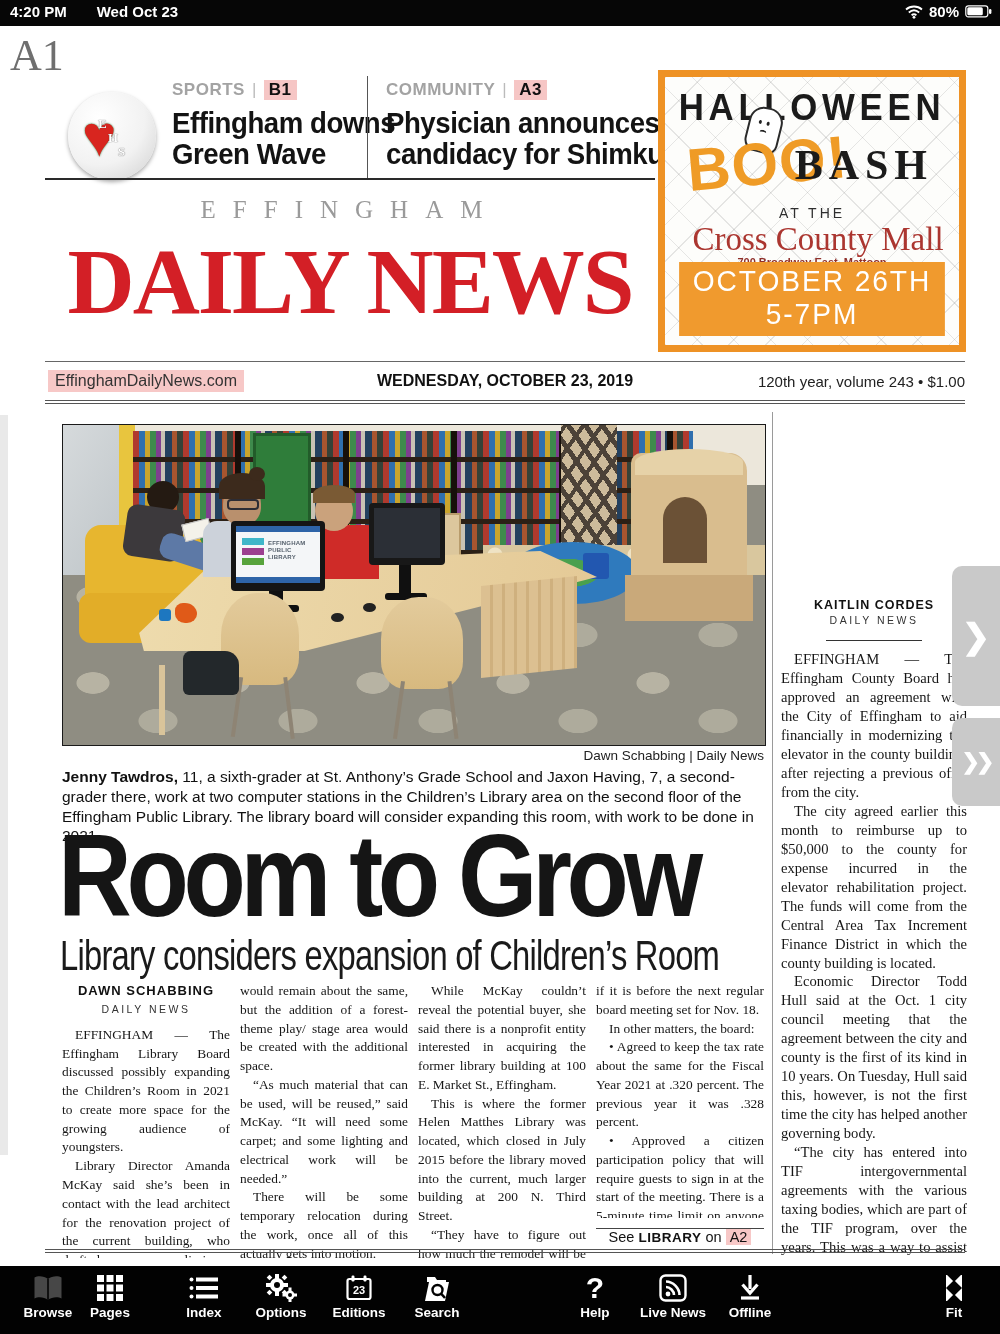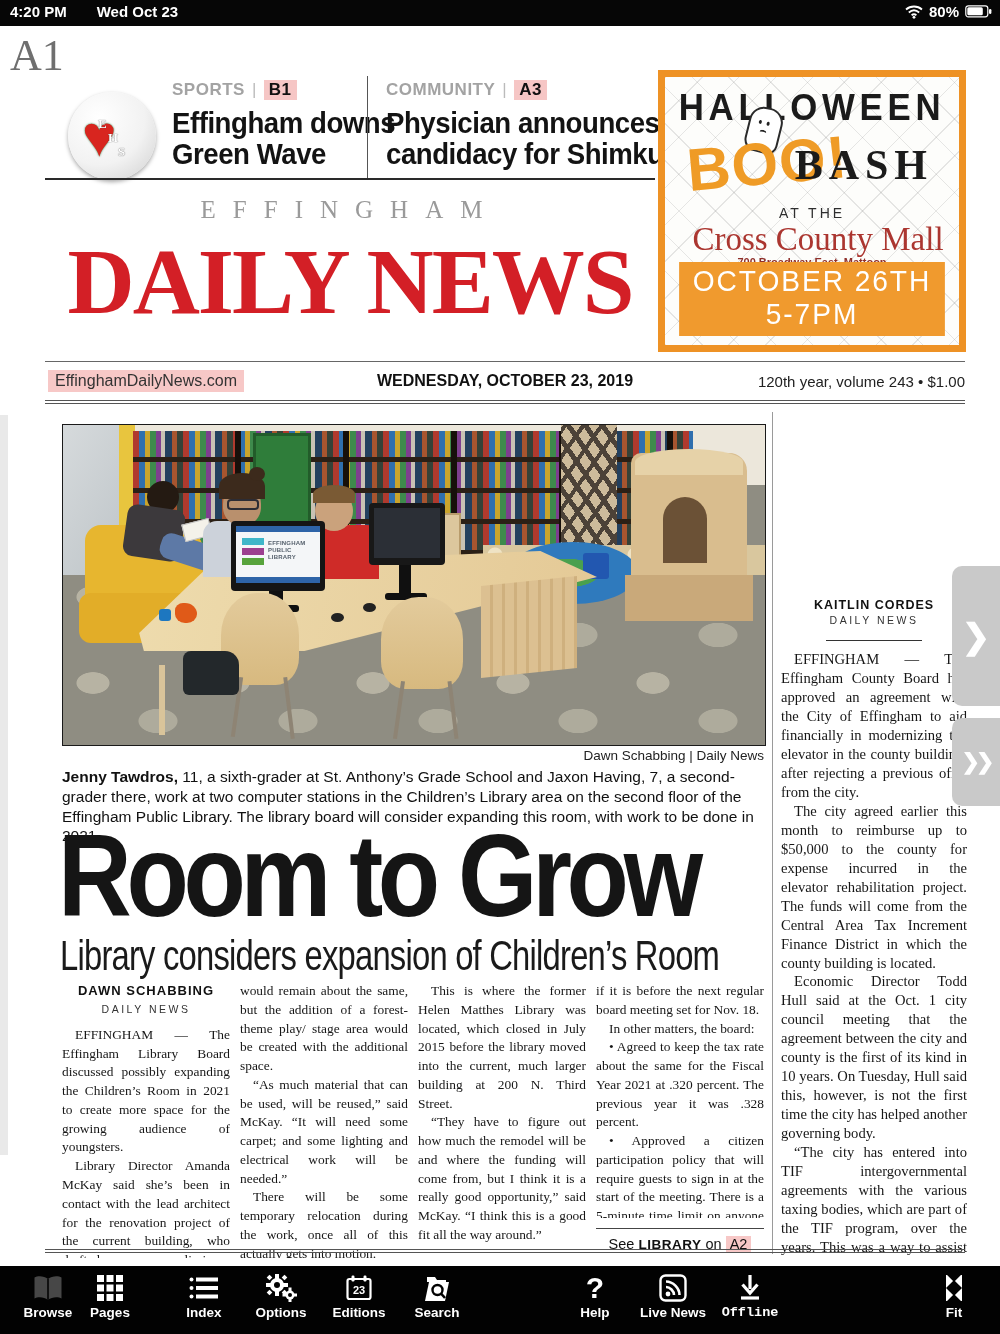--- a/index.html
+++ b/index.html
@@ -174,21 +174,21 @@
     text-align:justify;}
   .col p{margin:0;text-indent:13px;}
   .col p.cont{text-indent:0;}
   #byline-block{text-align:center;margin-bottom:9px;}
   #byline-name{font-family:"Liberation Sans",sans-serif;font-size:13px;font-weight:bold;
     letter-spacing:1px;color:#111;}
   #byline-org{font-family:"Liberation Sans",sans-serif;font-size:10.5px;letter-spacing:2.5px;
     color:#333;margin-top:2px;}
   #col1{left:62px;} #col2{left:240px;} #col3{left:418px;} #col4{left:596px;height:236px;}
   #jumpline{position:absolute;left:596px;top:1228px;width:168px;text-align:center;
-    font-size:14.5px;color:#111;padding-top:7px;border-top:1px solid #444;}
+    font-size:14.5px;color:#111;border-top:1px solid #444;}
   #jump-ref{font-weight:bold;letter-spacing:.5px;font-family:"Liberation Sans",sans-serif;font-size:13.5px;}
   #jump-page{background:#f7c8c7;padding:0 4px;}
 
   
   #sidebar-divider{position:absolute;left:772px;top:412px;width:1px;height:842px;background:#9a9a9a;}
   #sb-headline{position:absolute;left:780px;top:414px;width:188px;text-align:center;
     font-family:"Liberation Serif",serif;font-size:34px;line-height:1.1;color:#101010;font-weight:500;}
   #sb-byline{position:absolute;left:780px;top:598px;width:188px;text-align:center;}
   #sb-byline-name{font-size:12.5px;font-weight:bold;letter-spacing:1px;color:#111;}
   #sb-byline-org{font-size:10.5px;letter-spacing:2.5px;color:#333;margin-top:2px;}
@@ -393,20 +393,21 @@
     <p>Library Director Amanda McKay said she’s been in contact with the lead architect for the renovation project of the current building, who drafted some preliminary drawings for the board to review.</p>
 
   </div>
   <div class="col" id="col2">
     <p class="cont">would remain about the same, but the addition of a forest-theme play/ stage area would be created with the additional space.</p>
     <p>“As much material that can be used, will be reused,” said McKay. “It will need some carpet; and some lighting and electrical work will be needed.”</p>
     <p>There will be some temporary relocation during the work, once all of this actually gets into motion.</p>
 
   </div>
   <div class="col" id="col3">
+    <p>While McKay couldn’t reveal the potential buyer, she said there is a nonprofit entity interested in acquiring the former library building at 100 E. Market St., Effingham.</p>
     <p>This is where the former Helen Matthes Library was located, which closed in July 2015 before the library moved into the current, much larger building at 200 N. Third Street.</p>
     <p>“They have to figure out how much the remodel will be and where the funding will come from, but I think it is a really good opportunity,” said McKay. “I think this is a good fit all the way around.”</p>
 
   </div>
   <div class="col" id="col4">
     <p class="cont">if it is before the next regular board meeting set for Nov. 18.</p>
     <p>In other matters, the board:</p>
     <p>• Agreed to keep the tax rate about the same for the Fiscal Year 2021 at .320 percent. The previous year it was .328 percent.</p>
     <p>• Approved a citizen participation policy that will require guests to sign in at the start of the meeting. There is a 5-minute time limit on anyone who would like to speak at the public meeting.</p>
 
@@ -551,21 +552,21 @@
           <svg width="28" height="28" viewBox="0 0 28 28">
         <rect x="1.5" y="1.5" width="25" height="25" rx="5" fill="none" stroke="#fff" stroke-width="2.4"></rect>
         <circle cx="9" cy="20" r="2.4" fill="#fff"></circle>
         <path d="M7 13 C11 13 15 17 15 21" fill="none" stroke="#fff" stroke-width="2.6"></path>
         <path d="M7 7.5 C14 7.5 20.5 14 20.5 21" fill="none" stroke="#fff" stroke-width="2.6"></path>
       </svg>
         </div>
       <div class="tb-label">Live News</div>
     </div>
 
-    <div class="tb-item" style="left:712px;font-family:Liberation Mono, monospace;">
+    <div class="tb-item" style="left:712px;">
       <div class="tb-icon">
           <svg width="26" height="28" viewBox="0 0 26 28">
         <line x1="13" y1="1" x2="13" y2="15" stroke="#fff" stroke-width="3.2"></line>
         <path d="M5.5 10.5 L13 19 L20.5 10.5" fill="none" stroke="#fff" stroke-width="3.2"></path>
         <line x1="4" y1="24" x2="22" y2="24" stroke="#fff" stroke-width="3.2"></line>
       </svg>
         </div>
       <div class="tb-label">Offline</div>
     </div>
 

